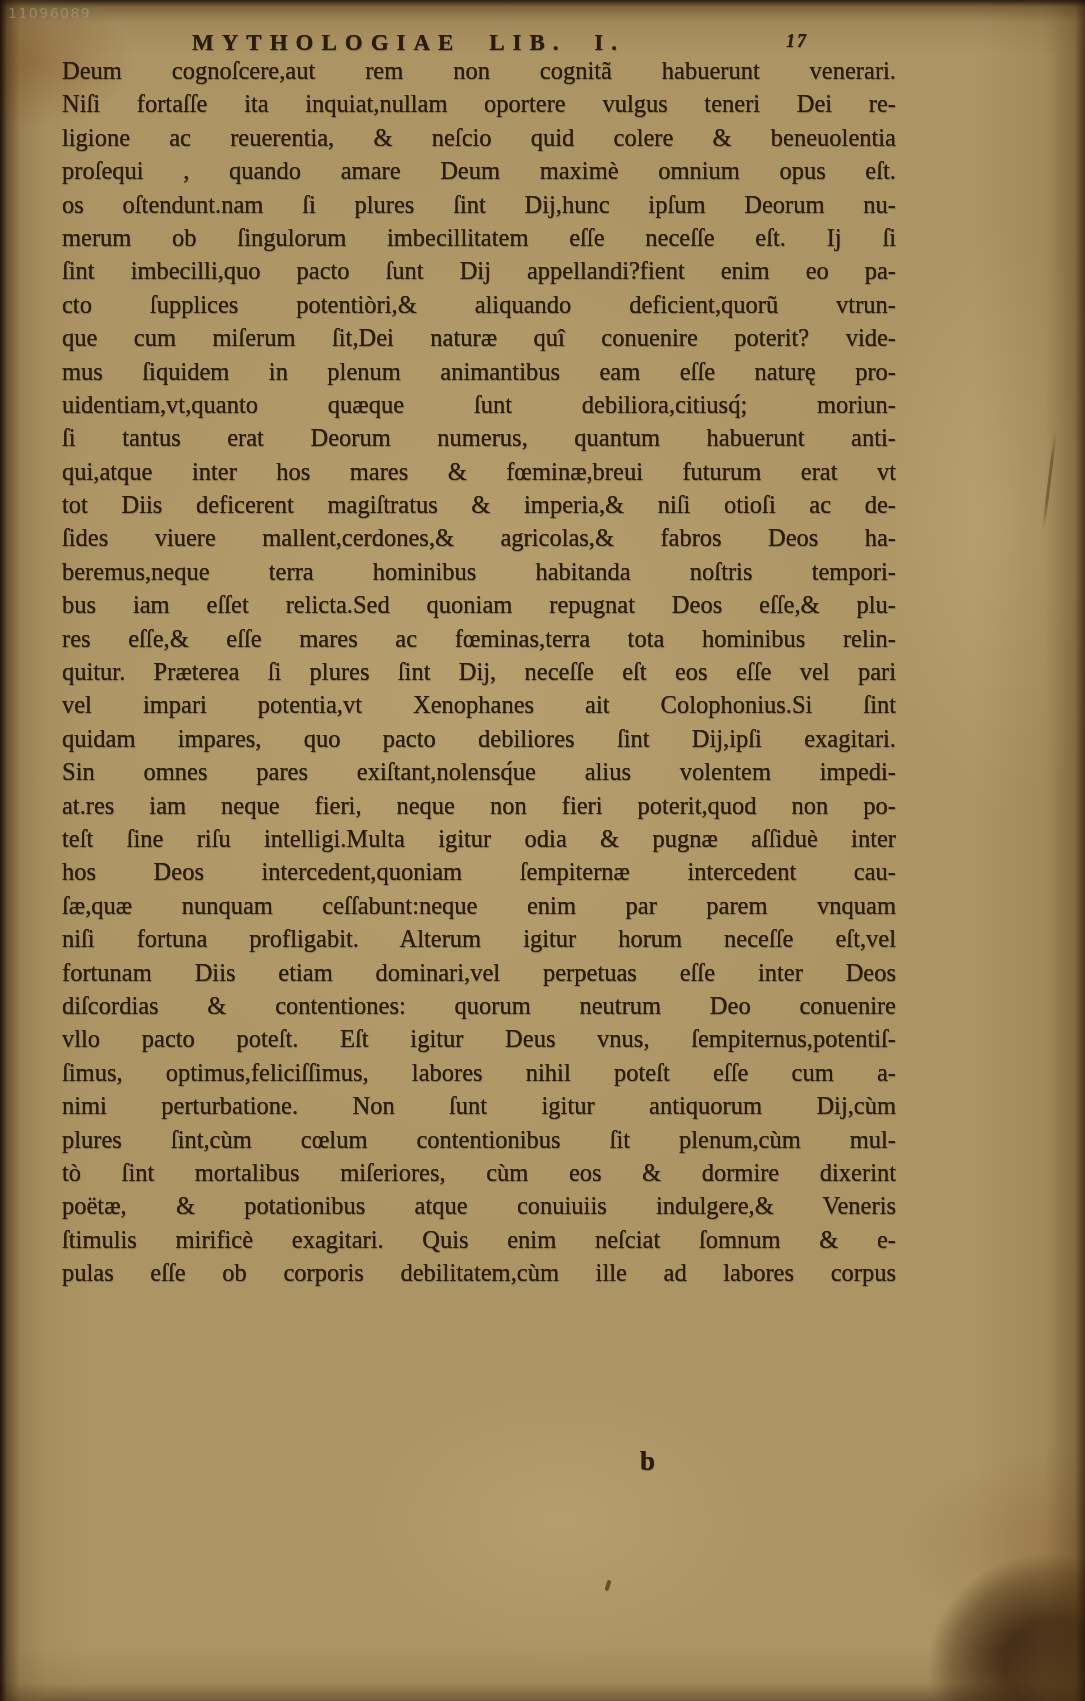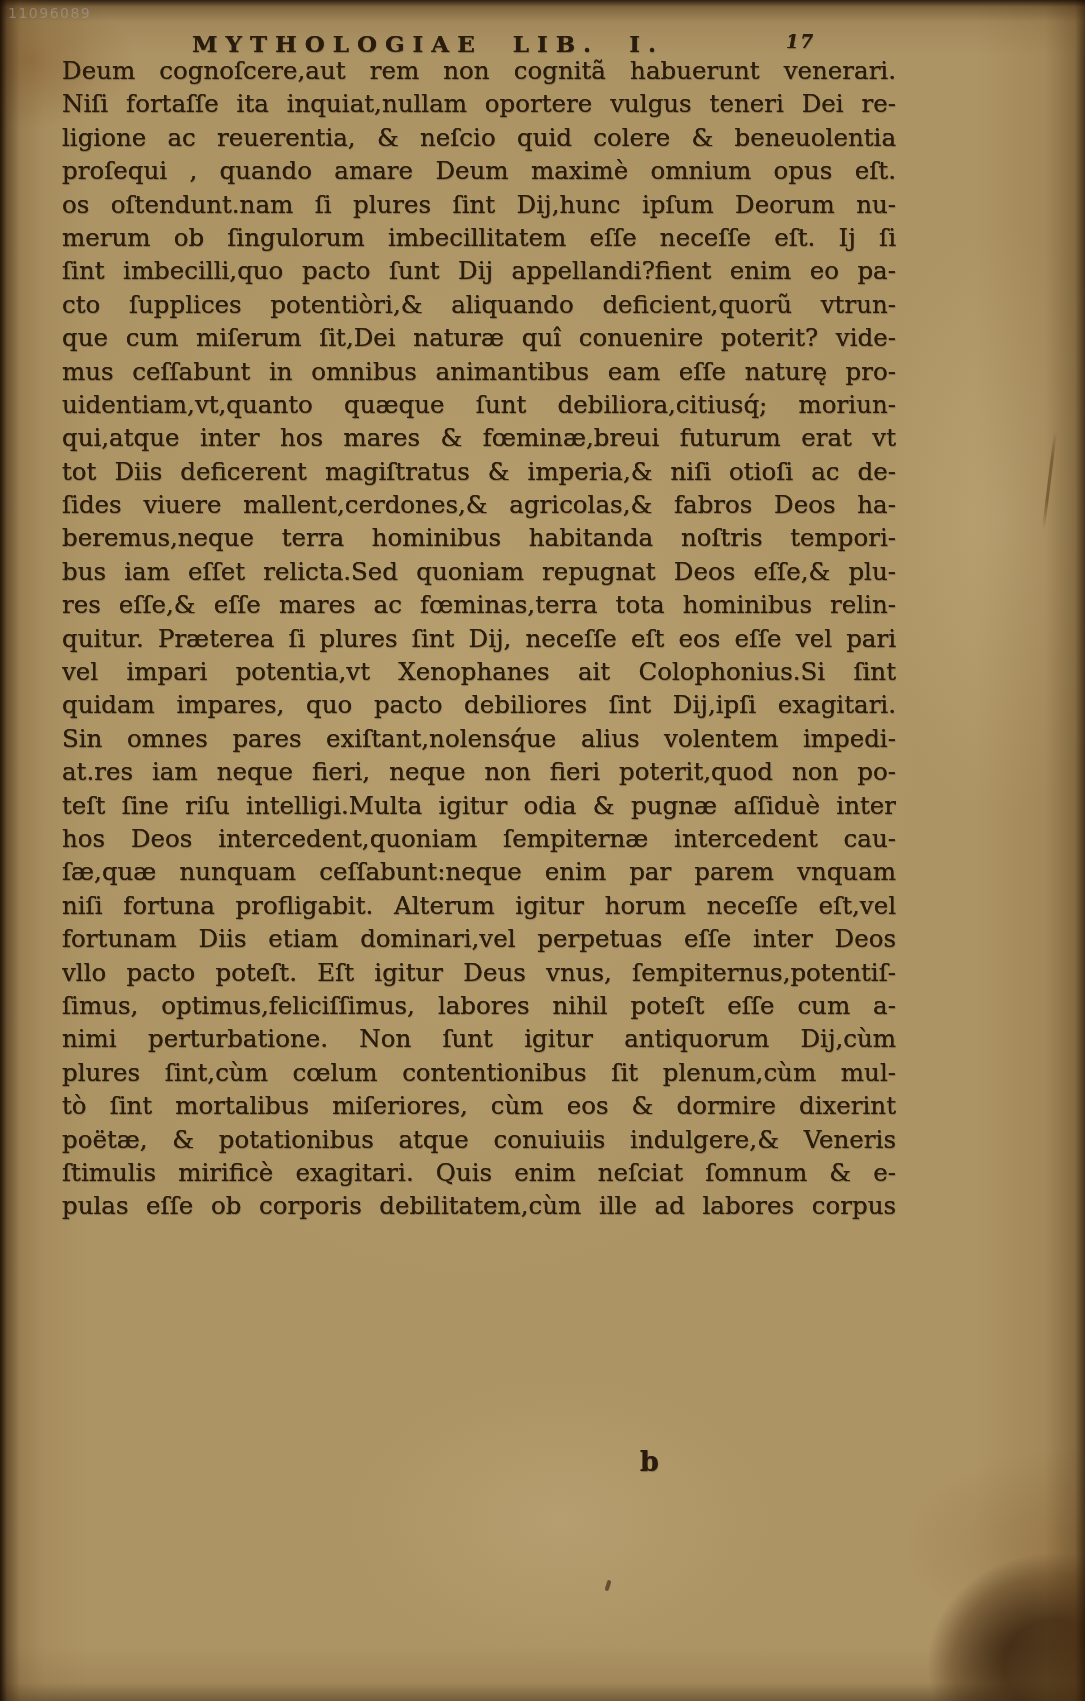--- a/index.html
+++ b/index.html
@@ -18,20 +18,21 @@
       radial-gradient(140px 90px at 30px 60px, rgba(120,75,30,0.40), rgba(0,0,0,0) 75%),
       radial-gradient(200px 420px at 1005px 520px, rgba(222,203,158,0.22), rgba(0,0,0,0) 70%),
       radial-gradient(300px 200px at 560px 1520px, rgba(205,186,142,0.25), rgba(0,0,0,0) 70%),
       radial-gradient(700px 900px at 470px 700px, rgba(228,206,156,0.18), rgba(0,0,0,0) 65%);
     font-family:"DejaVu Serif","Liberation Serif",serif;
     color:#2a1c0c;
   }
   .ink{
     color:#2a1c0c;
     text-shadow:0 0 0.6px rgba(42,28,12,0.8), 0.5px 0.5px 0.9px rgba(42,28,12,0.35);
+    font-family:Liberation Serif, serif;
   }
   #scan-id{
     position:absolute;left:8px;top:5px;
     font-family:"DejaVu Sans","Liberation Sans",sans-serif;
     font-size:14px;letter-spacing:1.5px;
     color:rgba(165,162,158,0.55);
   }
   #running-title{
     position:absolute;left:192px;top:30px;
     font-size:23px;font-weight:700;
@@ -81,38 +82,40 @@
   <div id="page-text">
       <div class="text-line ink">Deum cognoſcere,aut rem non cognitã habuerunt venerari.</div>
       <div class="text-line ink">Niſi fortaſſe ita inquiat,nullam oportere vulgus teneri Dei re-</div>
       <div class="text-line ink">ligione ac reuerentia, &amp; neſcio quid colere &amp; beneuolentia</div>
       <div class="text-line ink">proſequi , quando amare Deum maximè omnium opus eſt.</div>
       <div class="text-line ink">os oſtendunt.nam ſi plures ſint Dij,hunc ipſum Deorum nu-</div>
       <div class="text-line ink">merum ob ſingulorum imbecillitatem eſſe neceſſe eſt. Ij ſi</div>
       <div class="text-line ink">ſint imbecilli,quo pacto ſunt Dij appellandi?fient enim eo pa-</div>
       <div class="text-line ink">cto ſupplices potentiòri,&amp; aliquando deficient,quorũ vtrun-</div>
       <div class="text-line ink">que cum miſerum ſit,Dei naturæ quî conuenire poterit? vide-</div>
-      <div class="text-line ink">mus ceſſabunt in omnibus animantibus eam eſſe naturę pro-</div>
+      <div class="text-line ink">mus ſiquidem in plenum animantibus eam eſſe naturę pro-</div>
       <div class="text-line ink">uidentiam,vt,quanto quæque ſunt debiliora,citiusq́; moriun-</div>
+      <div class="text-line ink">ſi tantus erat Deorum numerus, quantum habuerunt anti-</div>
       <div class="text-line ink">qui,atque inter hos mares &amp; fœminæ,breui futurum erat vt</div>
       <div class="text-line ink">tot Diis deficerent magiſtratus &amp; imperia,&amp; niſi otioſi ac de-</div>
       <div class="text-line ink">ſides viuere mallent,cerdones,&amp; agricolas,&amp; fabros Deos ha-</div>
       <div class="text-line ink">beremus,neque terra hominibus habitanda noſtris tempori-</div>
       <div class="text-line ink">bus iam eſſet relicta.Sed quoniam repugnat Deos eſſe,&amp; plu-</div>
       <div class="text-line ink">res eſſe,&amp; eſſe mares ac fœminas,terra tota hominibus relin-</div>
       <div class="text-line ink">quitur. Præterea ſi plures ſint Dij, neceſſe eſt eos eſſe vel pari</div>
       <div class="text-line ink">vel impari potentia,vt Xenophanes ait Colophonius.Si ſint</div>
       <div class="text-line ink">quidam impares, quo pacto debiliores ſint Dij,ipſi exagitari.</div>
       <div class="text-line ink">Sin omnes pares exiſtant,nolensq́ue alius volentem impedi-</div>
       <div class="text-line ink">at.res iam neque fieri, neque non fieri poterit,quod non po-</div>
       <div class="text-line ink">teſt ſine riſu intelligi.Multa igitur odia &amp; pugnæ aſſiduè inter</div>
       <div class="text-line ink">hos Deos intercedent,quoniam ſempiternæ intercedent cau-</div>
       <div class="text-line ink">ſæ,quæ nunquam ceſſabunt:neque enim par parem vnquam</div>
       <div class="text-line ink">niſi fortuna profligabit. Alterum igitur horum neceſſe eſt,vel</div>
       <div class="text-line ink">fortunam Diis etiam dominari,vel perpetuas eſſe inter Deos</div>
+      <div class="text-line ink">diſcordias &amp; contentiones: quorum neutrum Deo conuenire</div>
       <div class="text-line ink">vllo pacto poteſt. Eſt igitur Deus vnus, ſempiternus,potentiſ-</div>
       <div class="text-line ink">ſimus, optimus,feliciſſimus, labores nihil poteſt eſſe cum a-</div>
       <div class="text-line ink">nimi perturbatione. Non ſunt igitur antiquorum Dij,cùm</div>
       <div class="text-line ink">plures ſint,cùm cœlum contentionibus ſit plenum,cùm mul-</div>
       <div class="text-line ink">tò ſint mortalibus miſeriores, cùm eos &amp; dormire dixerint</div>
       <div class="text-line ink">poëtæ, &amp; potationibus atque conuiuiis indulgere,&amp; Veneris</div>
       <div class="text-line ink">ſtimulis mirificè exagitari. Quis enim neſciat ſomnum &amp; e-</div>
       <div class="text-line ink">pulas eſſe ob corporis debilitatem,cùm ille ad labores corpus</div>
     </div>
 

